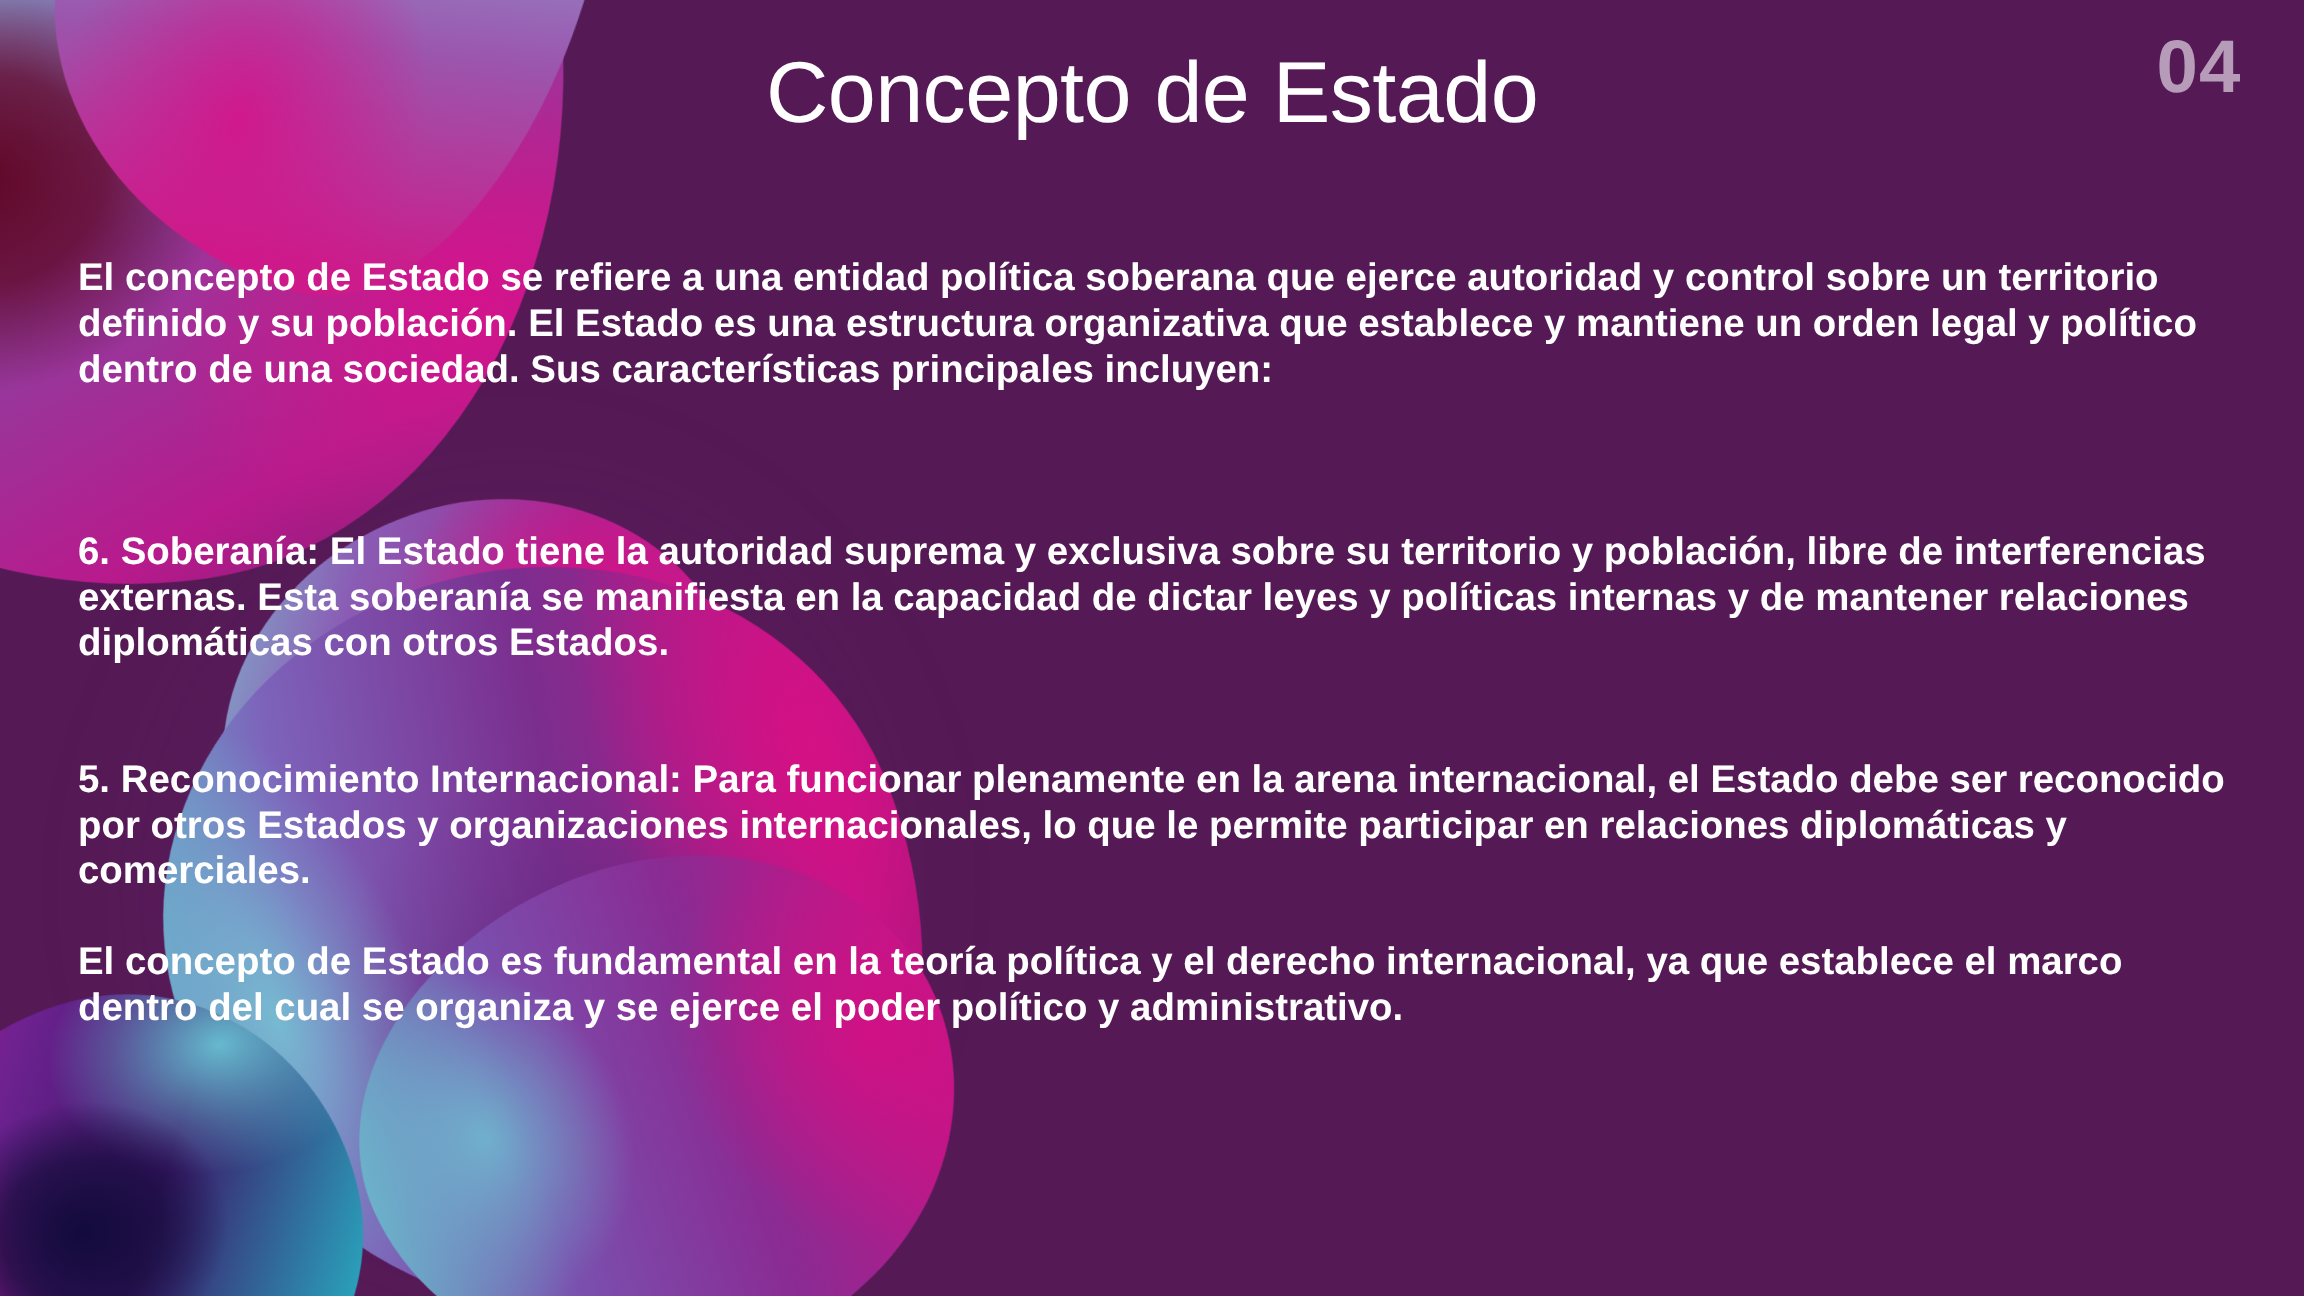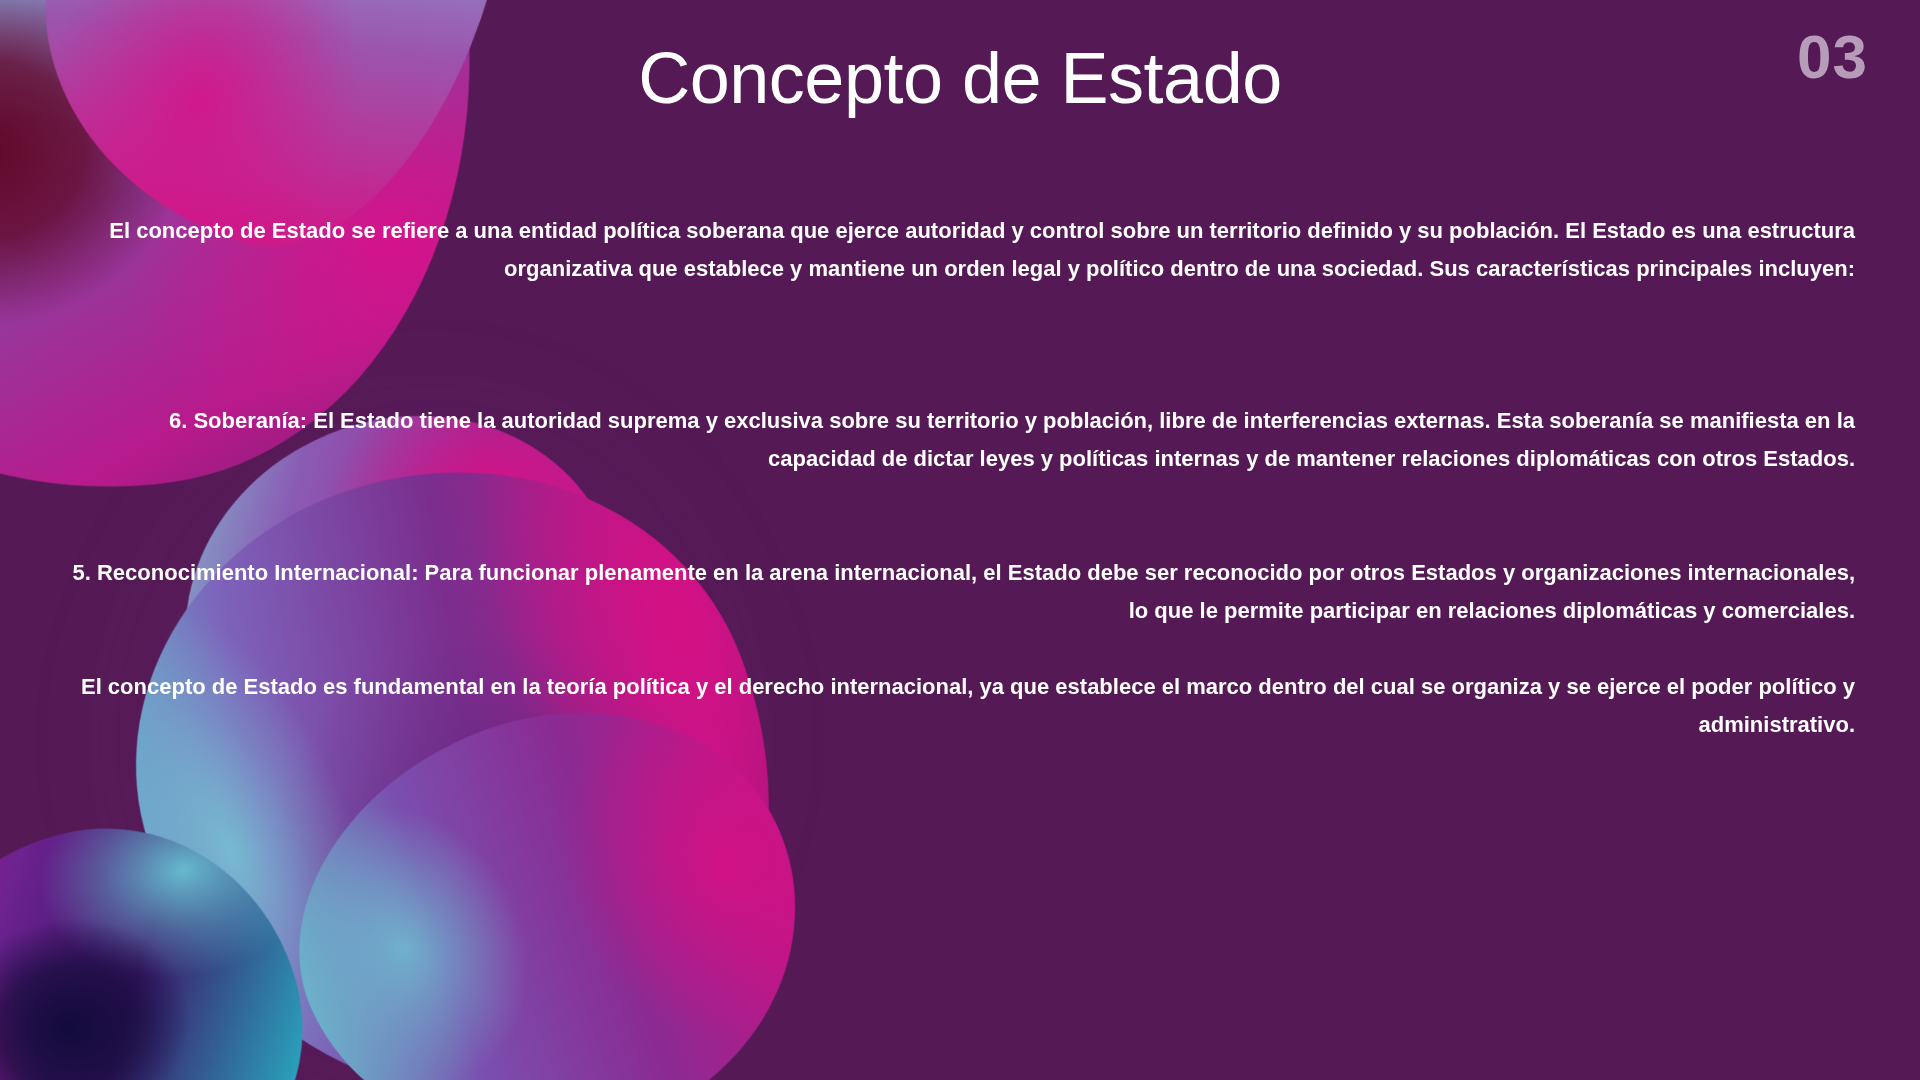--- a/index.html
+++ b/index.html
@@ -173,23 +173,23 @@
   }
 
   
   .content {
     position: absolute;
     left: 50%;
     transform: translateX(-50%);
     top: 212px;
     width: 1790px;
     z-index: 4;
-    text-align: right;
+    text-align: left;
     color: #ffffff;
-    font-size: 22px;
+    font-size: 32px;
     font-weight: 700;
     line-height: 38px;
   }
 
   .content p {
     margin: 0;
     padding: 0;
   }
 
   .block-gap {
@@ -206,21 +206,21 @@
     <div class="blob blob-topleft"></div>
     <div class="blob blob-topleft-lobe"></div>
     <div class="blob blob-center-top"></div>
     <div class="blob blob-center"></div>
     <div class="blob blob-center-bottom"></div>
     <div class="blob blob-bottomleft"></div>
   </div>
 
   <div class="header">
     <div class="slide-title">Concepto de Estado</div>
-    <div class="slide-number">03</div>
+    <div class="slide-number">04</div>
   </div>
 
   <div class="content">
     <p>El concepto de Estado se refiere a una entidad política soberana que ejerce autoridad y control sobre un territorio definido y su población. El Estado es una estructura organizativa que establece y mantiene un orden legal y político dentro de una sociedad. Sus características principales incluyen:</p>
     <div class="block-gap"></div>
     <div class="block-gap"></div>
     <div class="block-gap"></div>
     <p>6. Soberanía: El Estado tiene la autoridad suprema y exclusiva sobre su territorio y población, libre de interferencias externas. Esta soberanía se manifiesta en la capacidad de dictar leyes y políticas internas y de mantener relaciones diplomáticas con otros Estados.</p>
     <div class="block-gap"></div>
     <div class="block-gap"></div>

